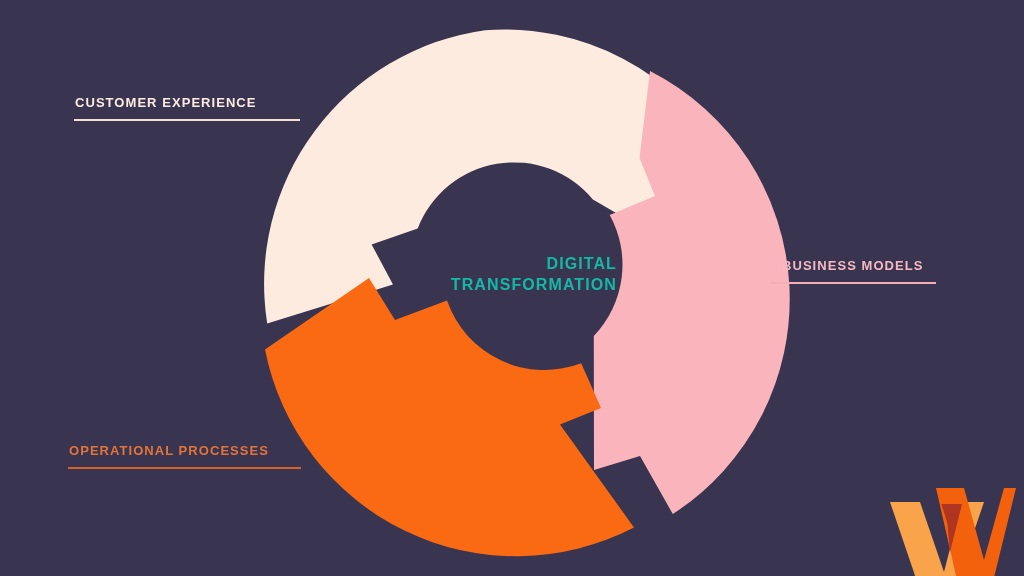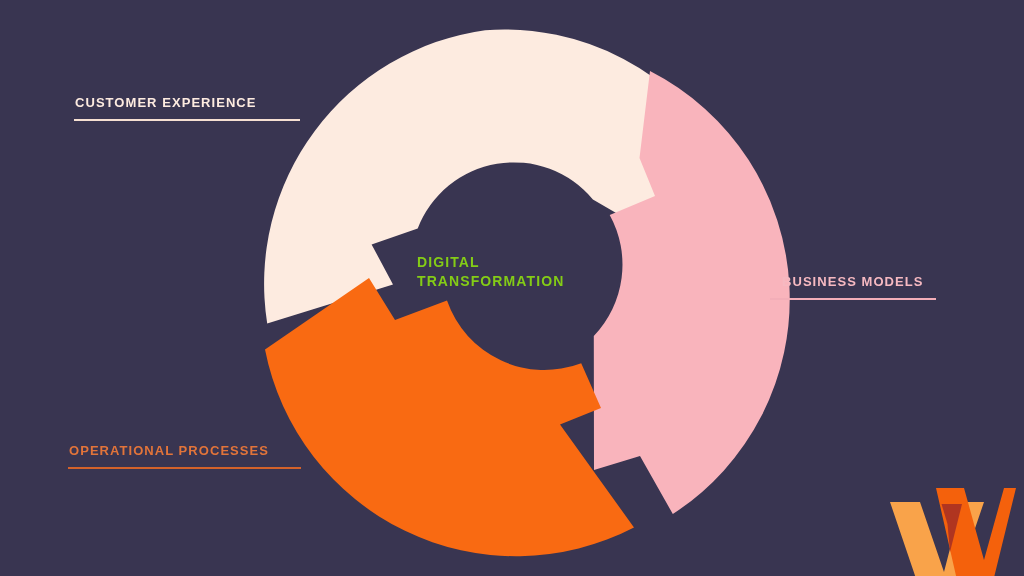--- a/index.html
+++ b/index.html
@@ -23,23 +23,23 @@
     left: 0;
     top: 0;
     width: 1024px;
     height: 576px;
   }
   .center-label {
     position: absolute;
     left: 417px;
     top: 253px;
     width: 200px;
-    text-align: left;
-    color: #84cc16;
-    font-size: 14px;
+    text-align: right;
+    color: #14b8a6;
+    font-size: 16px;
     font-weight: bold;
     letter-spacing: 1.1px;
     line-height: 1.33;
   }
   .callout {
     position: absolute;
   }
   .callout .cl-text {
     font-size: 13px;
     font-weight: bold;
@@ -58,21 +58,20 @@
     top: 95px;
     width: 226px;
   }
   #callout-customer-experience .cl-text { color: #FDEBE0; padding-left: 1px; }
   #callout-customer-experience .cl-rule { background: #F6E0D2; width: 226px; }
   
   #callout-business-models {
     left: 770px;
     top: 258px;
     width: 166px;
-    margin-top: 16px;
   }
   #callout-business-models .cl-text { color: #F6B9C1; padding-left: 12px; }
   #callout-business-models .cl-rule { background: #F3AEB8; width: 166px; }
   
   #callout-operational-processes {
     left: 68px;
     top: 443px;
     width: 233px;
   }
   #callout-operational-processes .cl-text { color: #E2743A; padding-left: 1px; }

